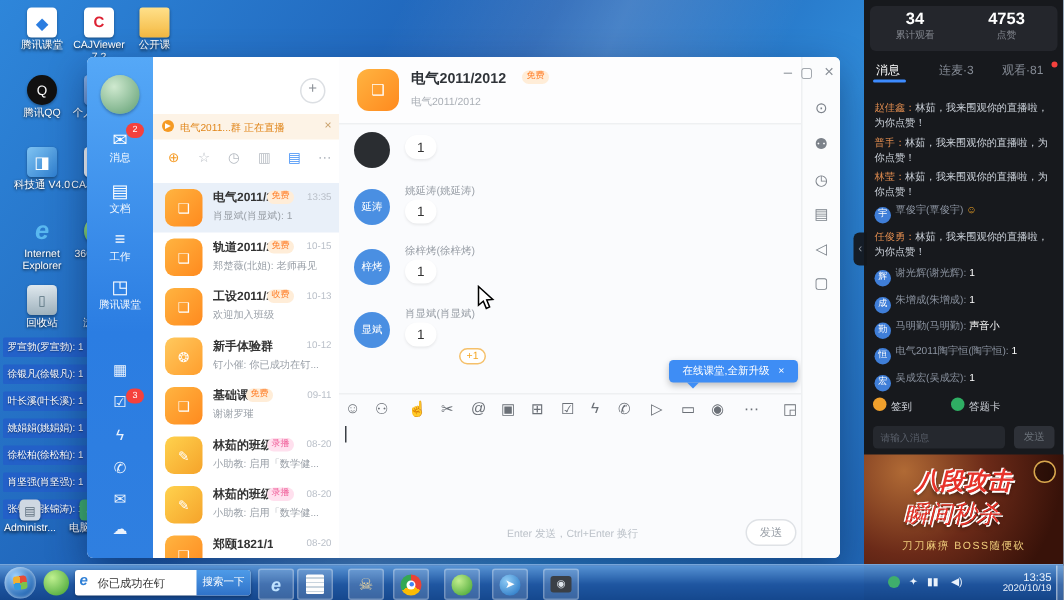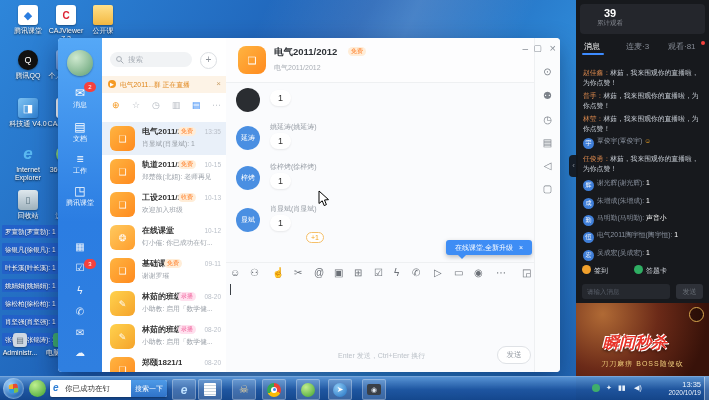--- a/index.html
+++ b/index.html
@@ -151,27 +151,20 @@
     <div class="uglyph" style="top:224px">☑
       <span class="rbadge" style="left:26px;top:-3px">3</span>
     </div>
     <div class="uglyph" style="top:247px">ϟ</div>
     <div class="uglyph" style="top:268px">✆</div>
     <div class="uglyph" style="top:289px">✉</div>
     <div class="uglyph" style="top:309px">☁</div>
   </div>
 
   <div id="clist">
-    <div class="abs" style="left:8px;top:14px;width:82px;height:15px;background:#f1f3f5;border-radius:8px">
-      <svg width="8" height="8" style="position:absolute;left:6px;top:4px">
-          <circle cx="3" cy="3" r="2.4" fill="none" stroke="#a7adb5" stroke-width="1"></circle>
-          <line x1="5" y1="5" x2="7.4" y2="7.4" stroke="#a7adb5" stroke-width="1"></line>
-        </svg>
-      <span class="abs" style="left:18px;top:3px;font-size:7.5px;color:#a7adb5">搜索</span>
-    </div>
     <div class="abs" style="left:98px;top:14px;width:15px;height:15px;border:1px solid #dcdfe3;border-radius:50%;text-align:center;line-height:14px;font-size:10px;color:#8b9097">+</div>
 
     <div class="abs" style="left:0;top:38px;width:124px;height:17px;background:#fdf3e6">
       <span class="abs" style="left:6px;top:4px;width:8px;height:8px;border-radius:50%;background:#f59a23;color:#fff;font-size:5px;text-align:center;line-height:8px">▶</span>
       <span class="abs" style="left:18px;top:4px;font-size:6.8px;color:#e08519;white-space:nowrap">电气2011...群 正在直播</span>
       <span class="abs" style="right:5px;top:3px;font-size:8px;color:#c9a06a">×</span>
     </div>
 
     <div class="abs" style="left:0;top:58px;width:124px;height:20px">
       <span class="abs" style="left:10px;top:4px;font-size:9px;color:#f59a23">⊕</span>
@@ -198,21 +191,21 @@
     </div>
     <div class="ci" style="top:150px">
       <div class="av">❑</div>
       <span class="tt">工设2011/2...</span>
       <span class="bdg">收费</span>
       <span class="tm">10-13</span>
       <span class="pv">欢迎加入班级</span>
     </div>
     <div class="ci" style="top:183px">
       <div class="av" style="background:linear-gradient(135deg,#ffc95e,#ff9e2d)">❂</div>
-      <span class="tt">在线课堂</span>
+      <span class="tt">新手体验群</span>
       <span class="tm">10-12</span>
       <span class="pv">钉小催: 你已成功在钉...</span>
     </div>
     <div class="ci" style="top:216px">
       <div class="av">❑</div>
       <span class="tt" style="max-width:34px">基础课</span>
       <span class="bdg" style="left:62px">免费</span>
       <span class="tm">09-11</span>
       <span class="pv">谢谢罗璀</span>
     </div>
@@ -306,22 +299,26 @@
   </div>
 
   <div class="abs" style="right:32px;top:5px;font-size:10px;color:#8a9098">–</div>
   <div class="abs" style="right:18px;top:5px;font-size:9px;color:#8a9098">▢</div>
   <div class="abs" style="right:4px;top:4px;font-size:11px;color:#8a9098">×</div>
 </div>
 
 <div id="live">
   <div class="abs" style="left:4px;top:4px;width:125px;height:30px;background:#24262c;border-radius:4px">
     <div class="abs" style="left:4px;top:3px;width:52px;text-align:center">
-      <div style="font-size:11px;font-weight:bold;color:#fff">39</div>
+      <div style="font-size:11px;font-weight:bold;color:#fff">34</div>
       <div style="font-size:6.5px;color:#83878f">累计观看</div>
+    </div>
+    <div class="abs" style="left:62px;top:3px;width:58px;text-align:center">
+      <div style="font-size:11px;font-weight:bold;color:#fff">4753</div>
+      <div style="font-size:6.5px;color:#83878f">点赞</div>
     </div>
   </div>
 
   <div class="abs" style="left:0;top:38px;width:133px;height:18px">
     <span class="abs" style="left:8px;top:3px;font-size:8px;color:#fff">消息</span>
     <span class="abs" style="left:6px;top:15px;width:22px;height:2px;background:#3d8bff;border-radius:1px"></span>
     <span class="abs" style="left:50px;top:3px;font-size:8px;color:#868c96">连麦·3</span>
     <span class="abs" style="left:92px;top:3px;font-size:8px;color:#868c96">观看·81</span>
     <span class="abs" style="left:125px;top:3px;width:4px;height:4px;border-radius:50%;background:#f5413d"></span>
   </div>
@@ -343,21 +340,22 @@
   <div class="abs" style="left:58px;top:265px;font-size:7px;color:#cfd3da">
     <span style="display:inline-block;width:9px;height:9px;border-radius:50%;background:#2fae63;vertical-align:-1px;margin-right:3px"></span><span>答题卡</span>
   </div>
 
   <div class="abs" style="left:6px;top:284px;width:88px;height:15px;background:#25282e;border-radius:3px">
     <span class="abs" style="left:5px;top:4px;font-size:6.5px;color:#5a606b">请输入消息</span>
   </div>
   <div class="abs" style="left:100px;top:284px;width:27px;height:15px;background:#2e3138;border-radius:3px;font-size:7px;color:#6a7078;text-align:center;line-height:15px">发送</div>
 
   <div class="abs" style="left:0;top:303px;width:133px;height:74px;overflow:hidden;background:radial-gradient(circle at 20% 15%,#b06a35,#6b2a18 45%,#381209 85%)">
-    <div class="abs" style="left:0;top:30px;width:118px;text-align:center;font-size:16px;font-weight:bold;font-style:italic;color:#e8332a;text-shadow:1px 1px 0 #fff,-1px -1px 0 #fff,0 2px 3px rgba(0,0,0,.6)">瞬间秒杀</div>
+    <div class="abs" style="left:0;top:8px;width:133px;text-align:center;font-size:16px;font-weight:bold;font-style:italic;color:#e8332a;text-shadow:1px 1px 0 #fff,-1px -1px 0 #fff,0 2px 3px rgba(0,0,0,.6)">八段攻击</div>
+    <div class="abs" style="left:0;top:30px;width:118px;text-align:center;font-size:16px;font-weight:normal;font-style:italic;color:#e8332a;text-shadow:1px 1px 0 #fff,-1px -1px 0 #fff,0 2px 3px rgba(0,0,0,.6)">瞬间秒杀</div>
     <div class="abs" style="left:0;top:56px;width:133px;text-align:center;font-size:7px;color:#f0ce7c;letter-spacing:1px">刀刀麻痹 BOSS随便砍</div>
     <div class="abs" style="right:5px;top:4px;width:13px;height:13px;border:1px solid #d9a84e;border-radius:50%;background:rgba(0,0,0,.35)"></div>
   </div>
 
   <div class="abs" style="left:-7px;top:155px;width:9px;height:22px;background:rgba(20,22,26,.92);border-radius:4px 0 0 4px;color:#888e98;font-size:8px;text-align:center;line-height:22px">‹</div>
 </div>
 
 <svg class="abs" style="left:318px;top:190px;z-index:50" width="12" height="17" viewBox="0 0 12 17">
   <path d="M1 1 L1 13.5 L4.2 10.8 L6.2 15.6 L8.4 14.6 L6.5 10 L10.5 9.6 Z" fill="#fff" stroke="#000" stroke-width="1"></path>
 </svg>

